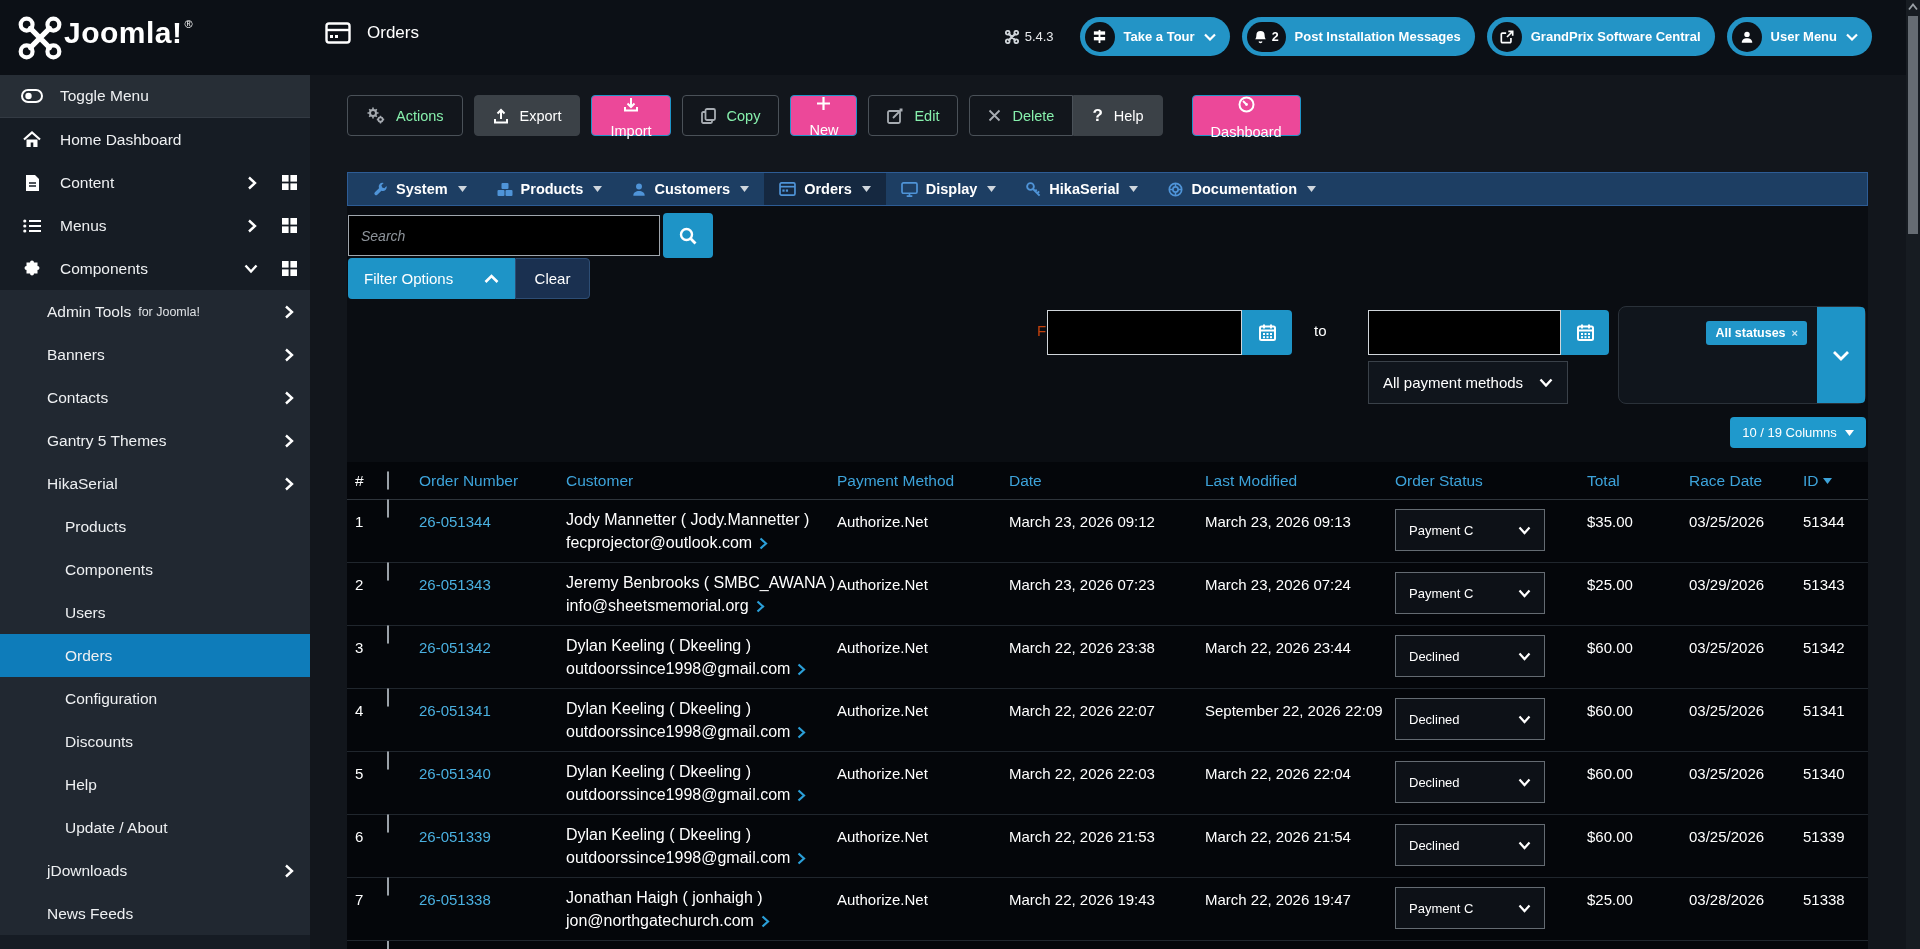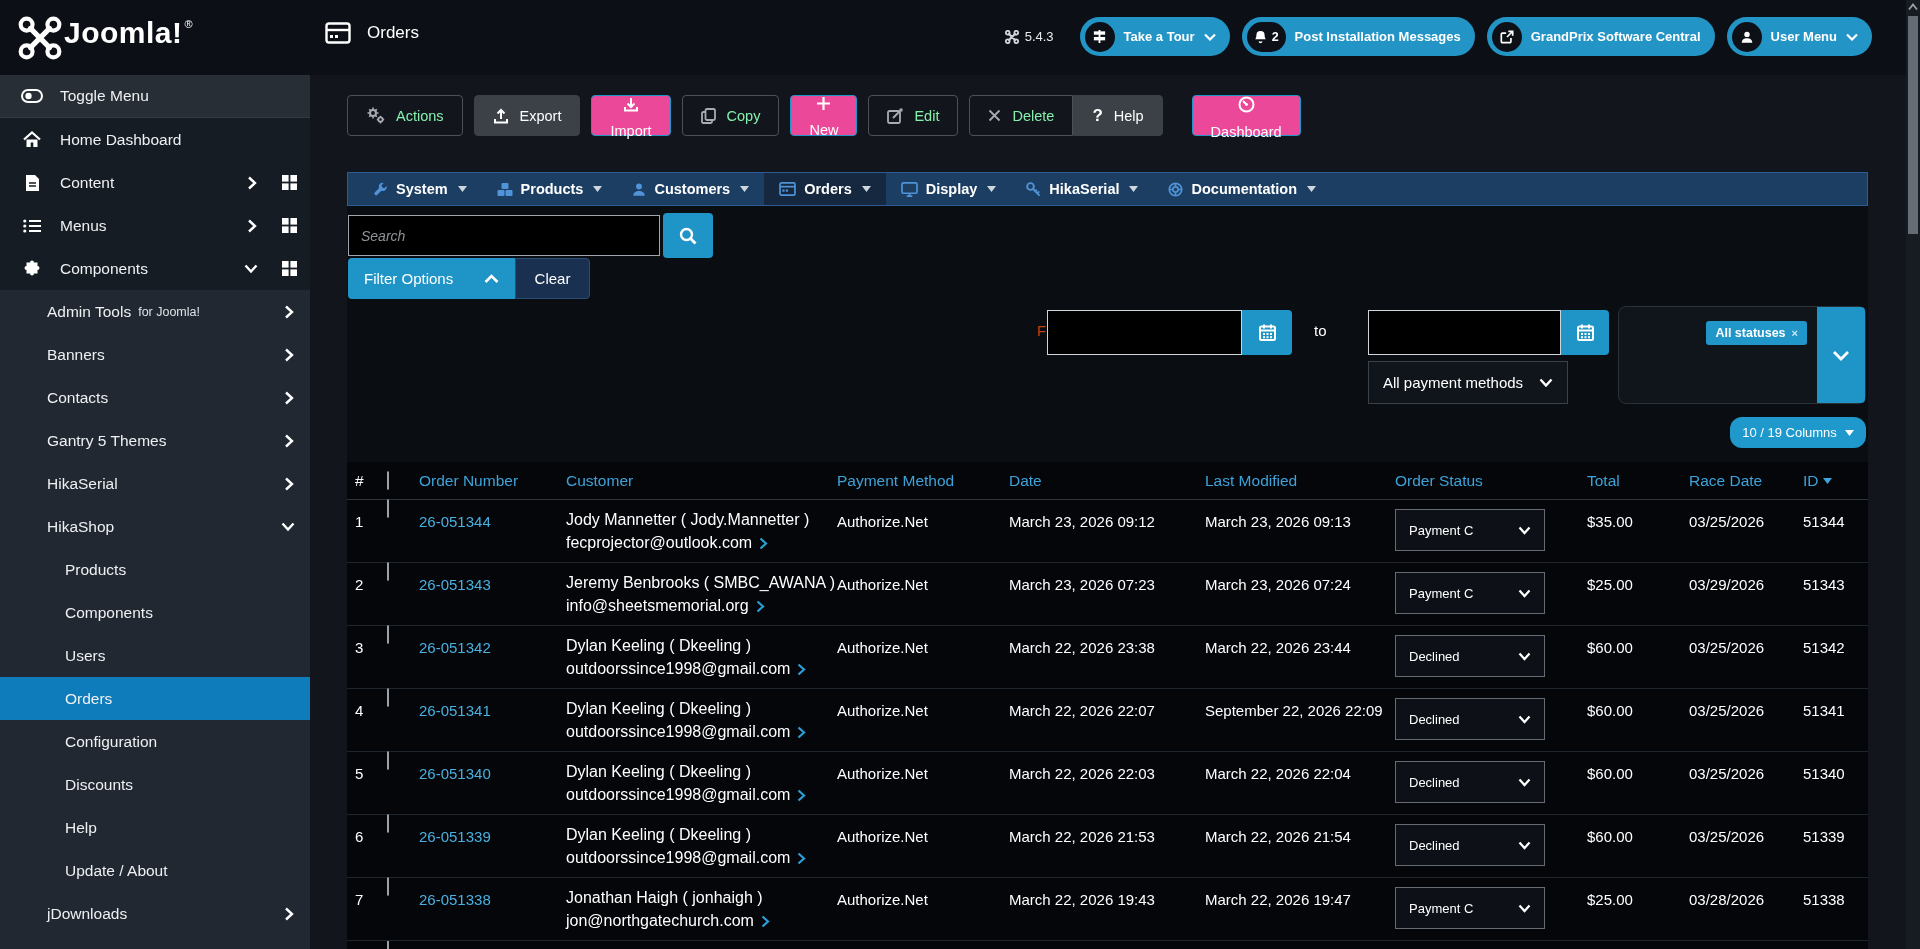--- a/index.html
+++ b/index.html
@@ -62,21 +62,21 @@
   .date1 { position:absolute; left:700px; top:138px; width:195px; height:45px; background:#000; border:1px solid #d0d5da; }
   .cal1 { position:absolute; left:895px; top:138px; width:50px; height:45px; background:#1e94c7; border-radius:0 4px 4px 0; display:flex; align-items:center; justify-content:center; cursor:pointer; }
   .to-label { position:absolute; left:967px; top:150px; font-size:15px; color:#fff; }
   .date2 { position:absolute; left:1021px; top:138px; width:193px; height:45px; background:#000; border:1px solid #d0d5da; }
   .cal2 { position:absolute; left:1214px; top:138px; width:48px; height:45px; background:#1e94c7; border-radius:0 4px 4px 0; display:flex; align-items:center; justify-content:center; cursor:pointer; }
   .pay-select { position:absolute; left:1021px; top:189px; width:200px; height:43px; background:#10151c; border:1px solid #3a4149; display:flex; align-items:center; justify-content:space-between; padding:0 14px; font-size:15px; color:#fff; cursor:pointer; }
   .status-box { position:absolute; left:1271px; top:134px; width:248px; height:98px; background:#10151c; border:1px solid #2a3139; border-radius:8px; }
   .status-strip { position:absolute; right:0; top:0; width:48px; height:96px; background:#1e94c7; border-radius:0 4px 4px 0; display:flex; align-items:center; justify-content:center; cursor:pointer; }
   .status-tag { position:absolute; right:58px; top:14px; background:#2196c9; border-radius:3px; padding:5px 9px; font-size:12.5px; font-weight:700; color:#fff; display:flex; align-items:center; gap:6px; cursor:pointer; }
   .tag-x { font-size:11px; color:#cfe8f4; cursor:pointer; }
-  .columns-btn { position:absolute; left:1383px; top:245px; width:136px; height:31px; background:#1f99cc; border-radius:12px; display:flex; align-items:center; justify-content:center; gap:8px; font-size:13px; color:#fff; cursor:pointer; }
+  .columns-btn { position:absolute; left:1383px; top:245px; width:136px; height:31px; background:#1f99cc; border-radius:4px; display:flex; align-items:center; justify-content:center; gap:8px; font-size:13px; color:#fff; cursor:pointer; }
 
   
   .table { position:absolute; left:0; top:290px; width:1521px; background:#04060a; }
   .trow { display:grid; grid-template-columns:32px 32px 147px 271px 172px 196px 190px 192px 102px 114px 65px; padding-left:8px; }
   .thead { height:38px; align-items:center; border-bottom:1px solid #2e343b; }
   .th { color:#3da3da; font-size:15.5px; display:flex; align-items:center; gap:4px; }
   .th-num { color:#fff; }
   .tbody-row { height:63px; border-bottom:1px solid #20262d; }
   .cell { padding-top:13px; font-size:15px; color:#fff; }
   .cell-num { color:#fff; }
@@ -315,28 +315,20 @@
         <svg width="11" height="14" viewBox="0 0 11 14">
             <path d="M2 1.5l6 5.5-6 5.5" fill="none" stroke="#fff" stroke-width="2.4"></path>
           </svg>
       </span>
     </div>
     <div class="side-row sub1">
       <span>HikaSerial</span>
       <span class="chev-only">
         <svg width="11" height="14" viewBox="0 0 11 14">
             <path d="M2 1.5l6 5.5-6 5.5" fill="none" stroke="#fff" stroke-width="2.4"></path>
-          </svg>
-      </span>
-    </div>
-    <div class="side-row sub1">
-      <span>HikaShop</span>
-      <span class="chev-only">
-        <svg width="14" height="11" viewBox="0 0 14 11">
-            <path d="M1.5 2.5l5.5 6 5.5-6" fill="none" stroke="#fff" stroke-width="2.4"></path>
           </svg>
       </span>
     </div>
 
     <div class="side-row sub2">
       <span>Products</span>
     </div>
     <div class="side-row sub2">
       <span>Components</span>
     </div>

